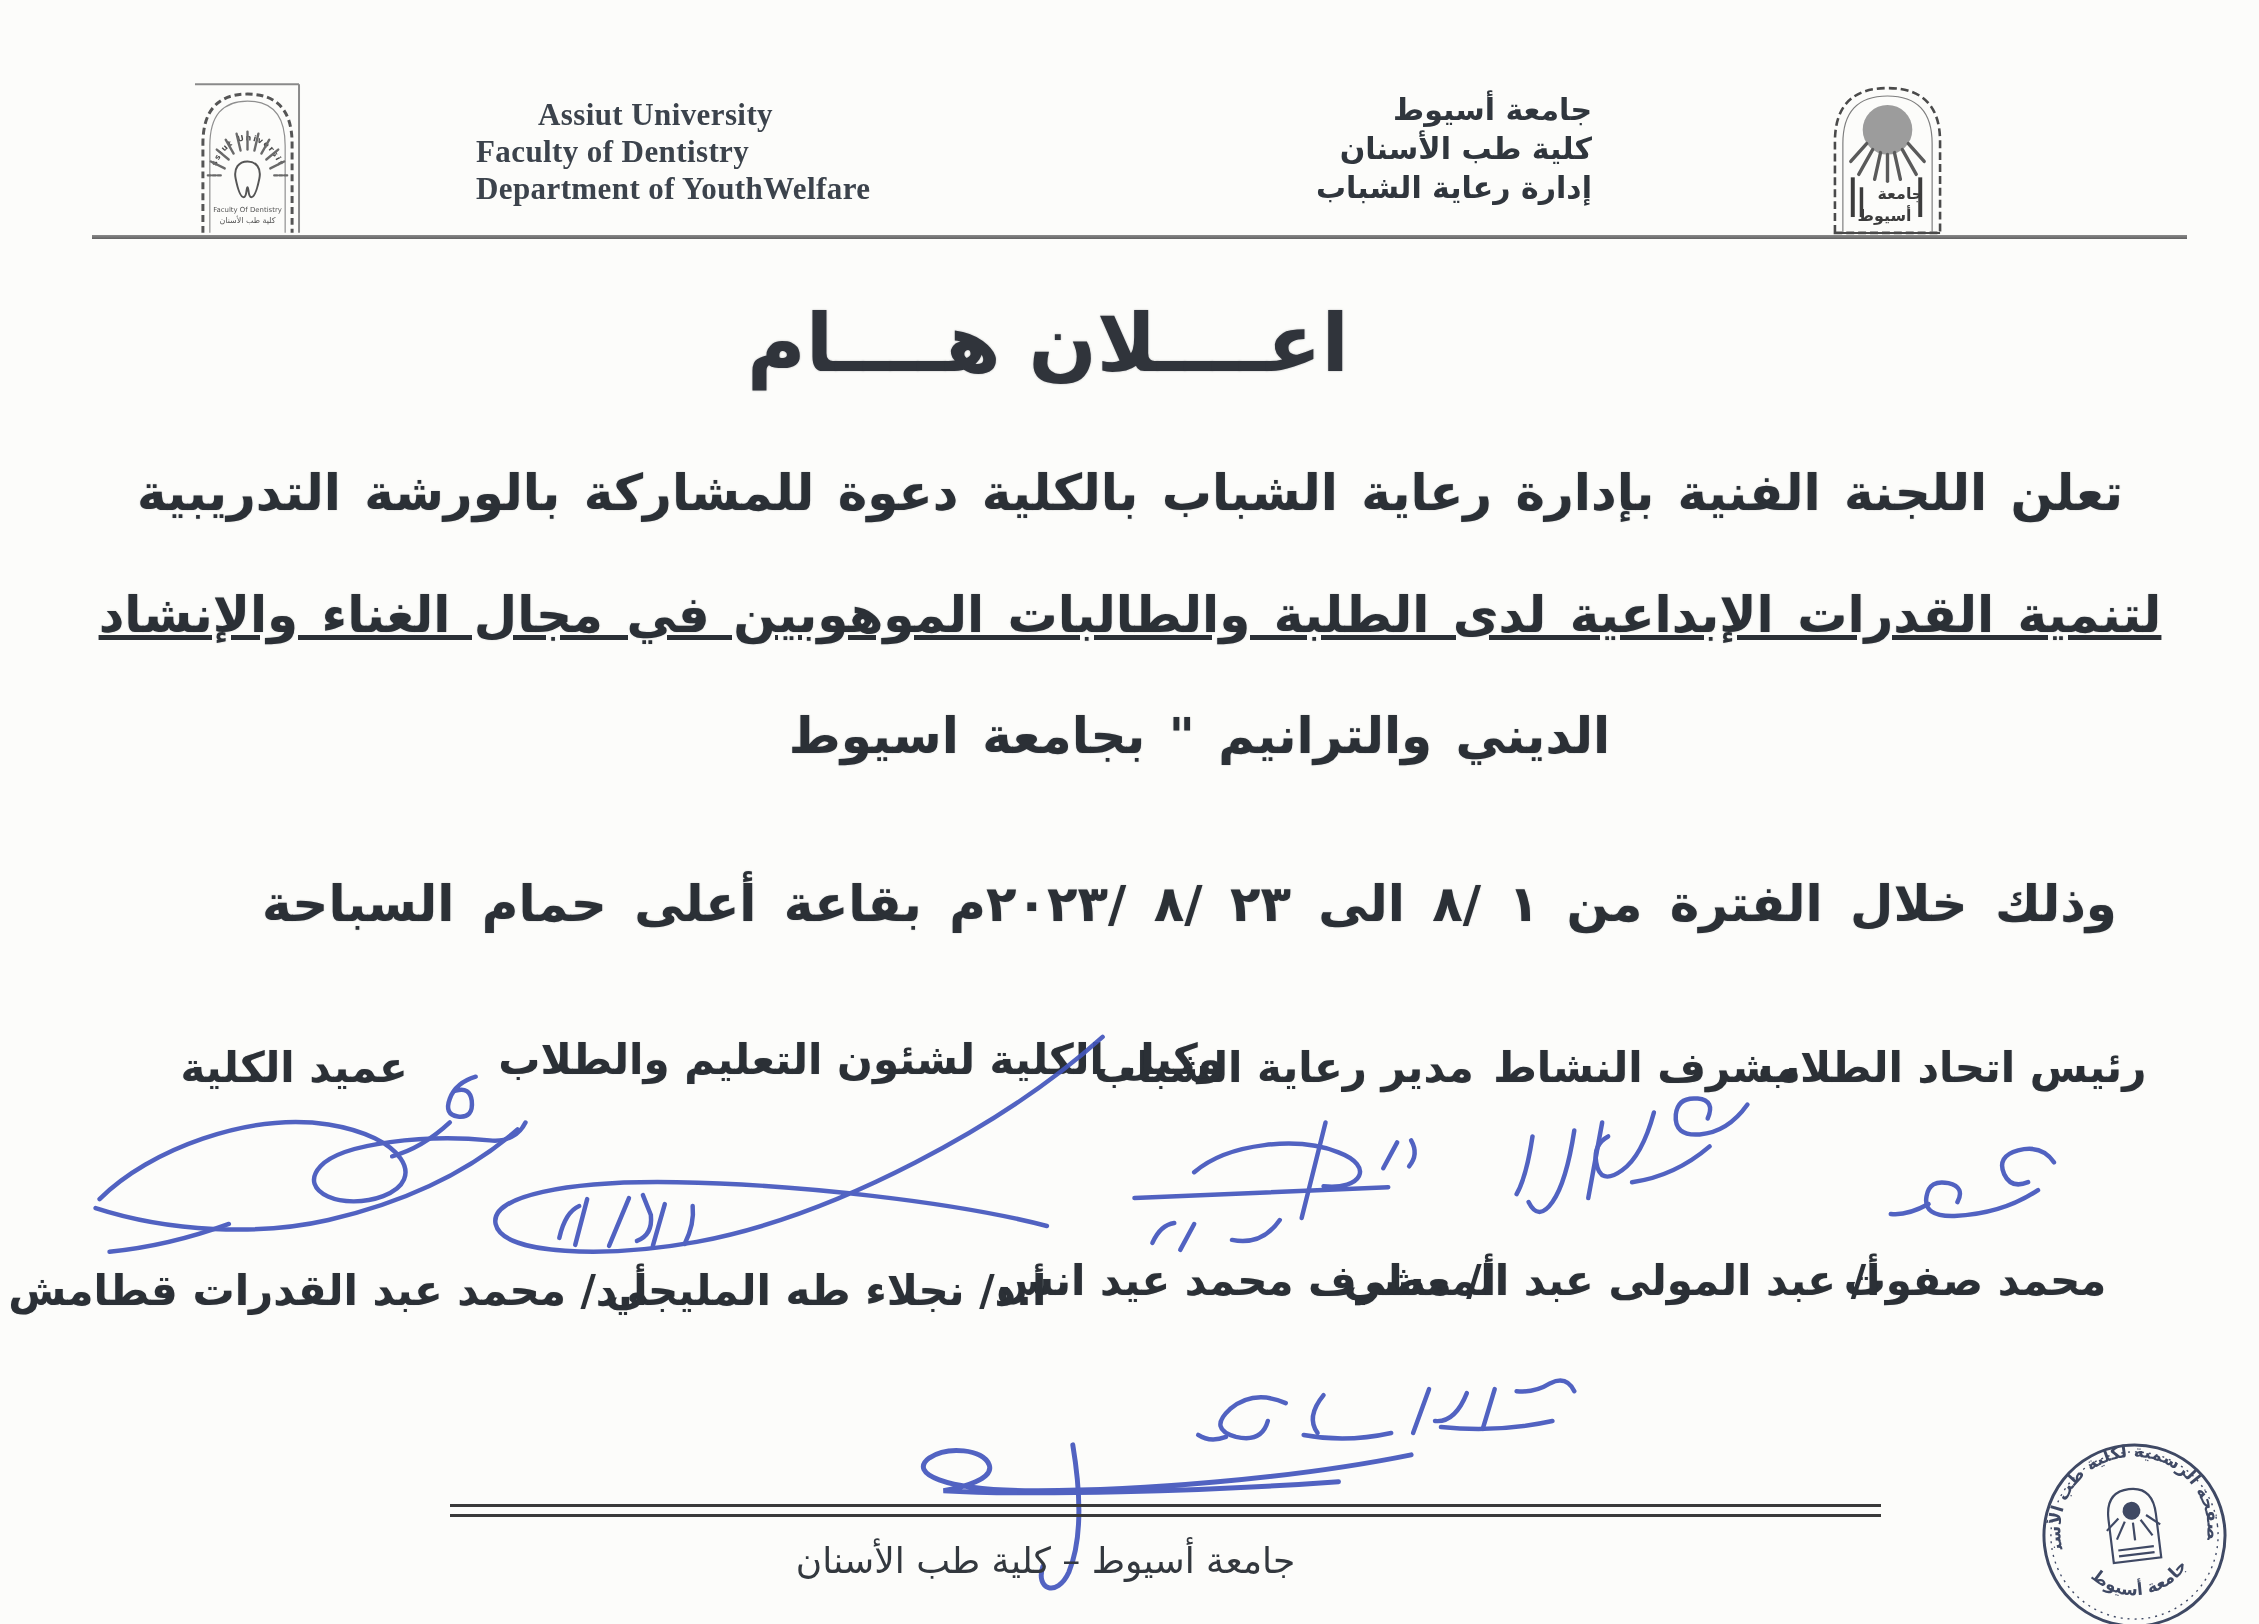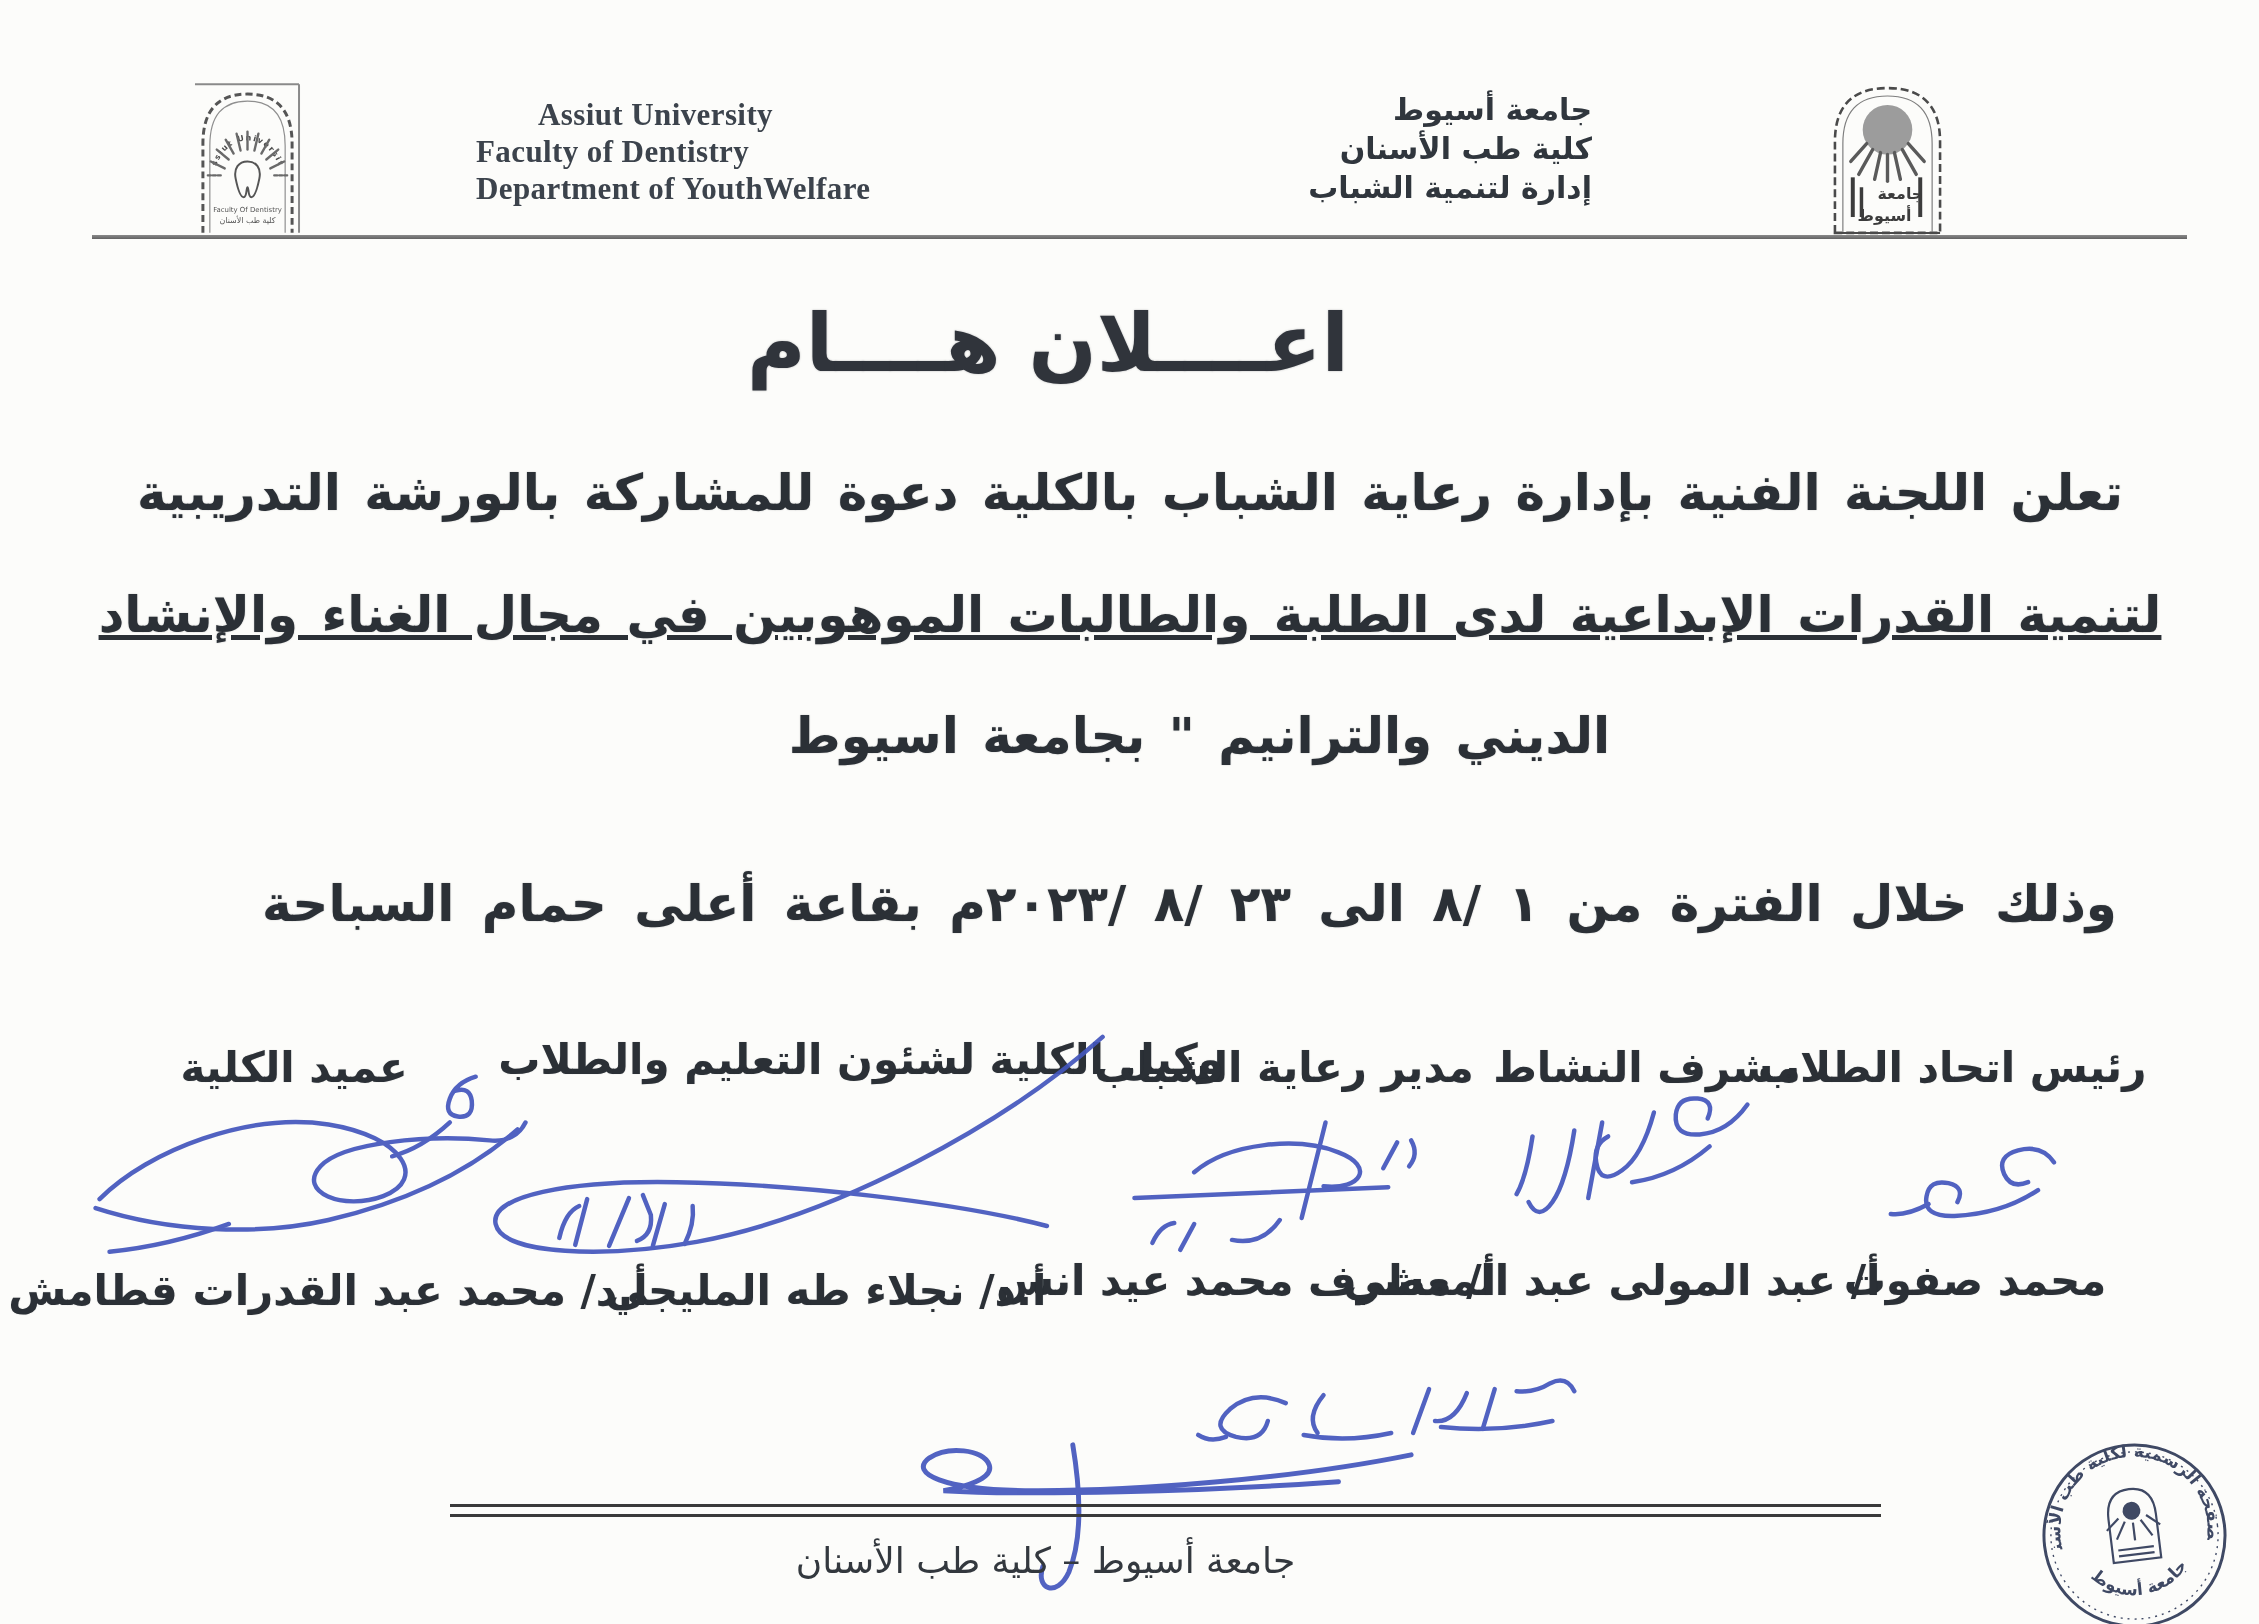--- a/index.html
+++ b/index.html
@@ -82,21 +82,21 @@
 
   <div class="hdr-en">
     <div class="l1">Assiut University</div>
     <div class="l2">Faculty of Dentistry</div>
     <div class="l3">Department of YouthWelfare</div>
   </div>
 
   <div class="hdr-ar">
     <div>جامعة أسيوط</div>
     <div>كلية طب الأسنان</div>
-    <div>إدارة  لتنمية الشباب</div>
+    <div>إدارة  رعاية الشباب</div>
   </div>
 
   <svg class="logo-right" viewBox="0 0 122 162">
     <path d="M8,156 V64 Q8,10 61,10 Q114,10 114,64 V156 Z" fill="none" stroke="#4a4a4a" stroke-width="2.6" stroke-dasharray="8 4"></path>
     <path d="M16,156 V66 Q16,18 61,18 Q106,18 106,66 V156" fill="none" stroke="#7e7e7e" stroke-width="1.2"></path>
     <circle cx="61" cy="52" r="25" fill="#9c9c9c"></circle>
     <g stroke="#5a5a5a" stroke-width="3.4" stroke-linecap="round">
       <path d="M46,72 L32,97"></path>
         <path d="M54,75 L48,102"></path>
         <path d="M61,77 L61,104"></path>

